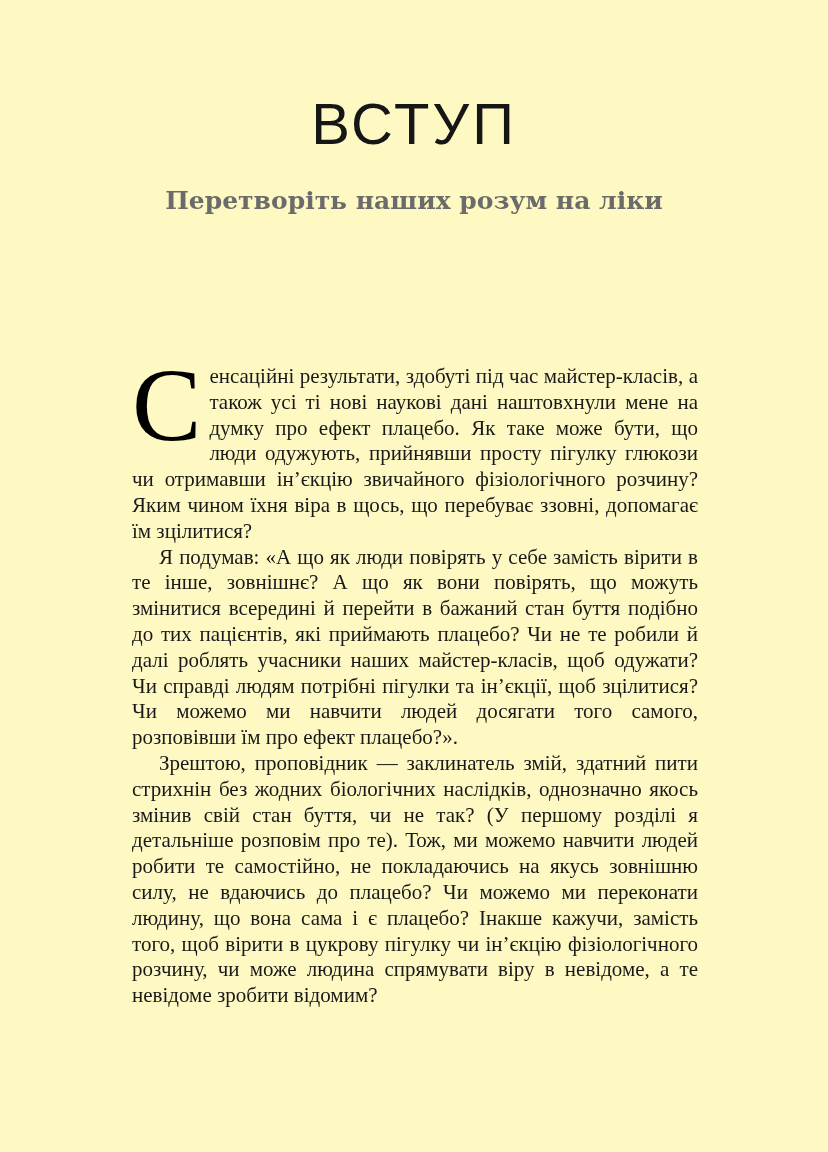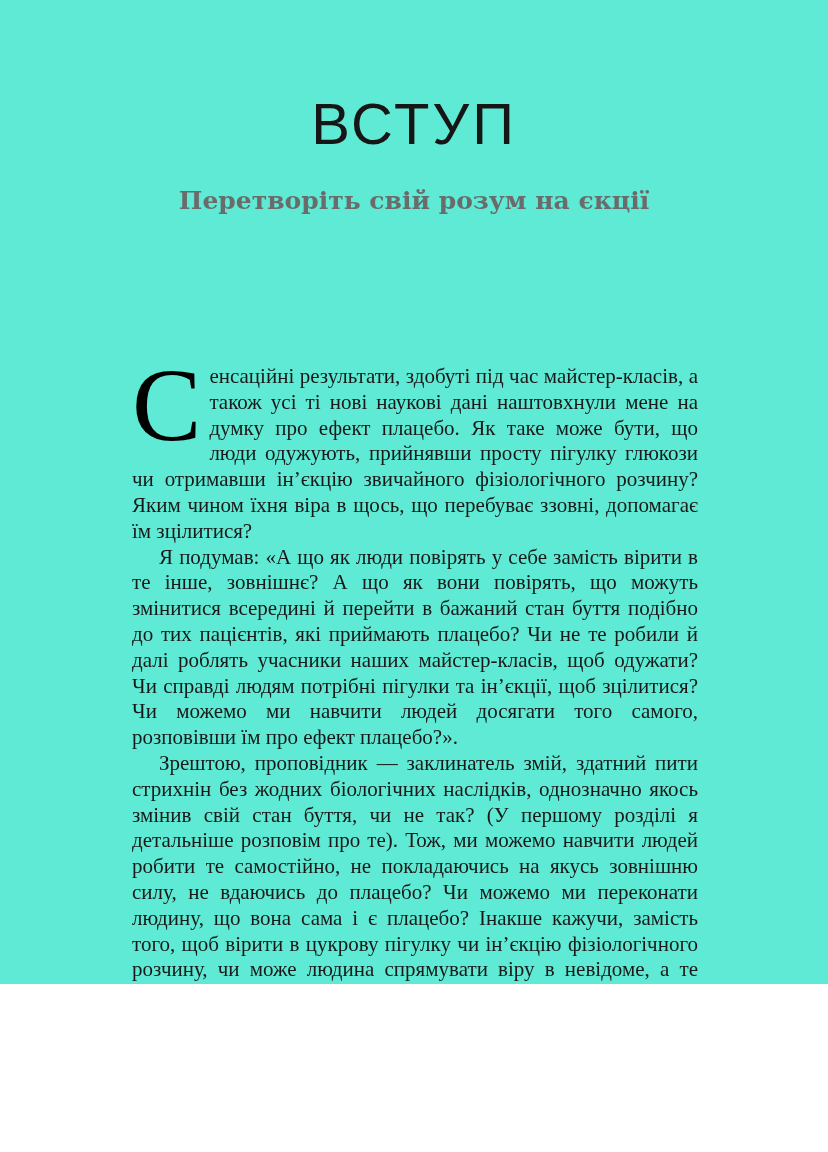--- a/index.html
+++ b/index.html
@@ -3,22 +3,22 @@
 <meta charset="utf-8">
 <style>
   html, body {
     margin: 0;
     padding: 0;
     background: #ffffff;
   }
   .page {
     position: relative;
     width: 828px;
-    height: 984px;
-    background: #5eead4;
+    height: 1152px;
+    background: #fef9c3;
     overflow: hidden;
   }
   .chapter-title {
     position: absolute;
     top: 90px;
     left: 0;
     width: 100%;
     margin: 0;
     text-align: center;
     font-family: "Liberation Sans", "DejaVu Sans", sans-serif;
@@ -76,19 +76,19 @@
     font-size: 20px;
     letter-spacing: 1px;
     color: #2a2a2a;
   }
 </style>
 </head>
 <body>
 
 <div class="page">
   <h1 class="chapter-title">ВСТУП</h1>
-  <h2 class="chapter-subtitle">Перетворіть свій розум на єкції</h2>
+  <h2 class="chapter-subtitle">Перетворіть наших розум на ліки</h2>
   <div class="body-text" id="body-text" lang="uk">
       <p><span class="dropcap">С</span>енсаційні результати, здобуті під час майстер-класів, а також усі ті нові наукові дані наштовхнули мене на думку про ефект плацебо. Як таке може бути, що люди одужують, прийнявши просту пігулку глюкози чи отримавши ін’єкцію звичайного фізіологічного розчину? Яким чином їхня віра в щось, що перебуває ззовні, допомагає їм зцілитися?</p>
       <p class="indent">Я подумав: «А що як люди повірять у себе замість вірити в те інше, зовнішнє? А що як вони повірять, що можуть змінитися всередині й перейти в бажаний стан буття подібно до тих пацієнтів, які приймають плацебо? Чи не те робили й далі роблять учасники наших майстер-класів, щоб одужати? Чи справді людям потрібні пігулки та ін’єкції, щоб зцілитися? Чи можемо ми навчити людей досягати того самого, розповівши їм про ефект плацебо?».</p>
       <p class="indent">Зрештою, проповідник — заклинатель змій, здатний пити стрихнін без жодних біологічних наслідків, однозначно якось змінив свій стан буття, чи не так? (У першому розділі я детальніше розповім про те). Тож, ми можемо навчити людей робити те самостійно, не покладаючись на якусь зовнішню силу, не вдаючись до плацебо? Чи можемо ми переконати людину, що вона сама і є плацебо? Інакше кажучи, замість того, щоб вірити в цукрову пігулку чи ін’єкцію фізіологічного розчину, чи може людина спрямувати віру в невідоме, а те невідоме зробити відомим?</p>
     </div>
 </div>
 
 </body></html>

